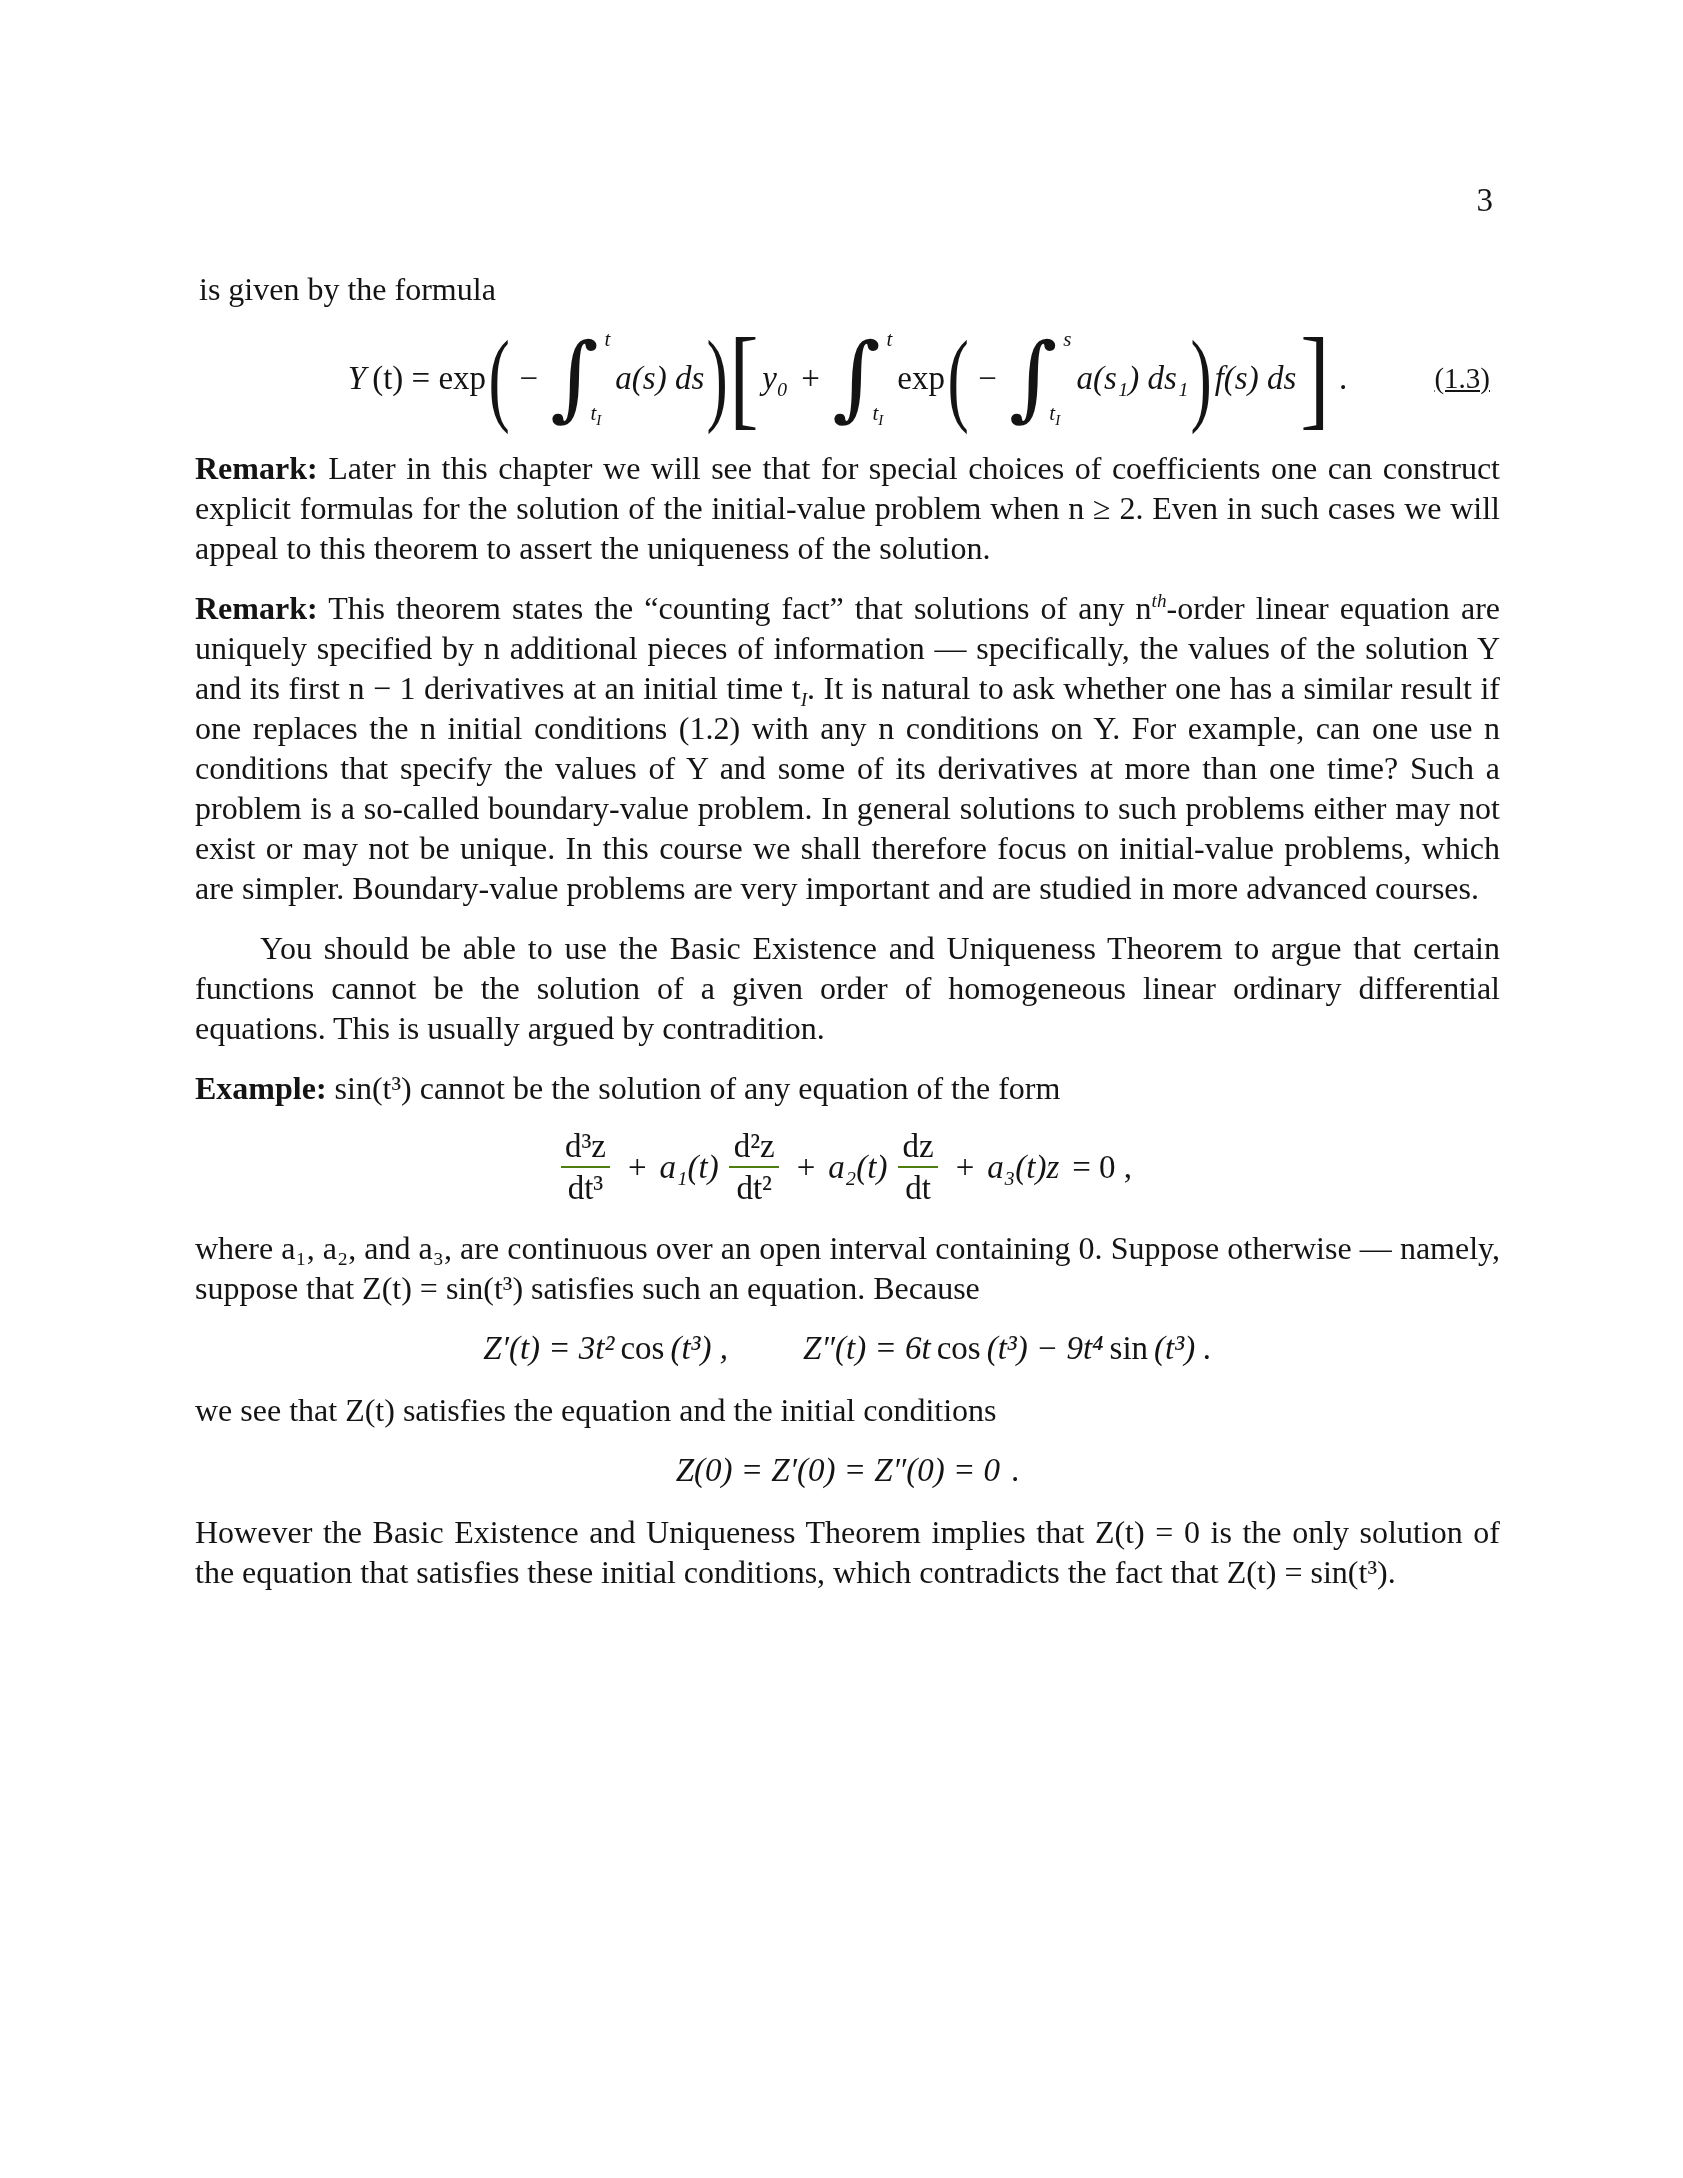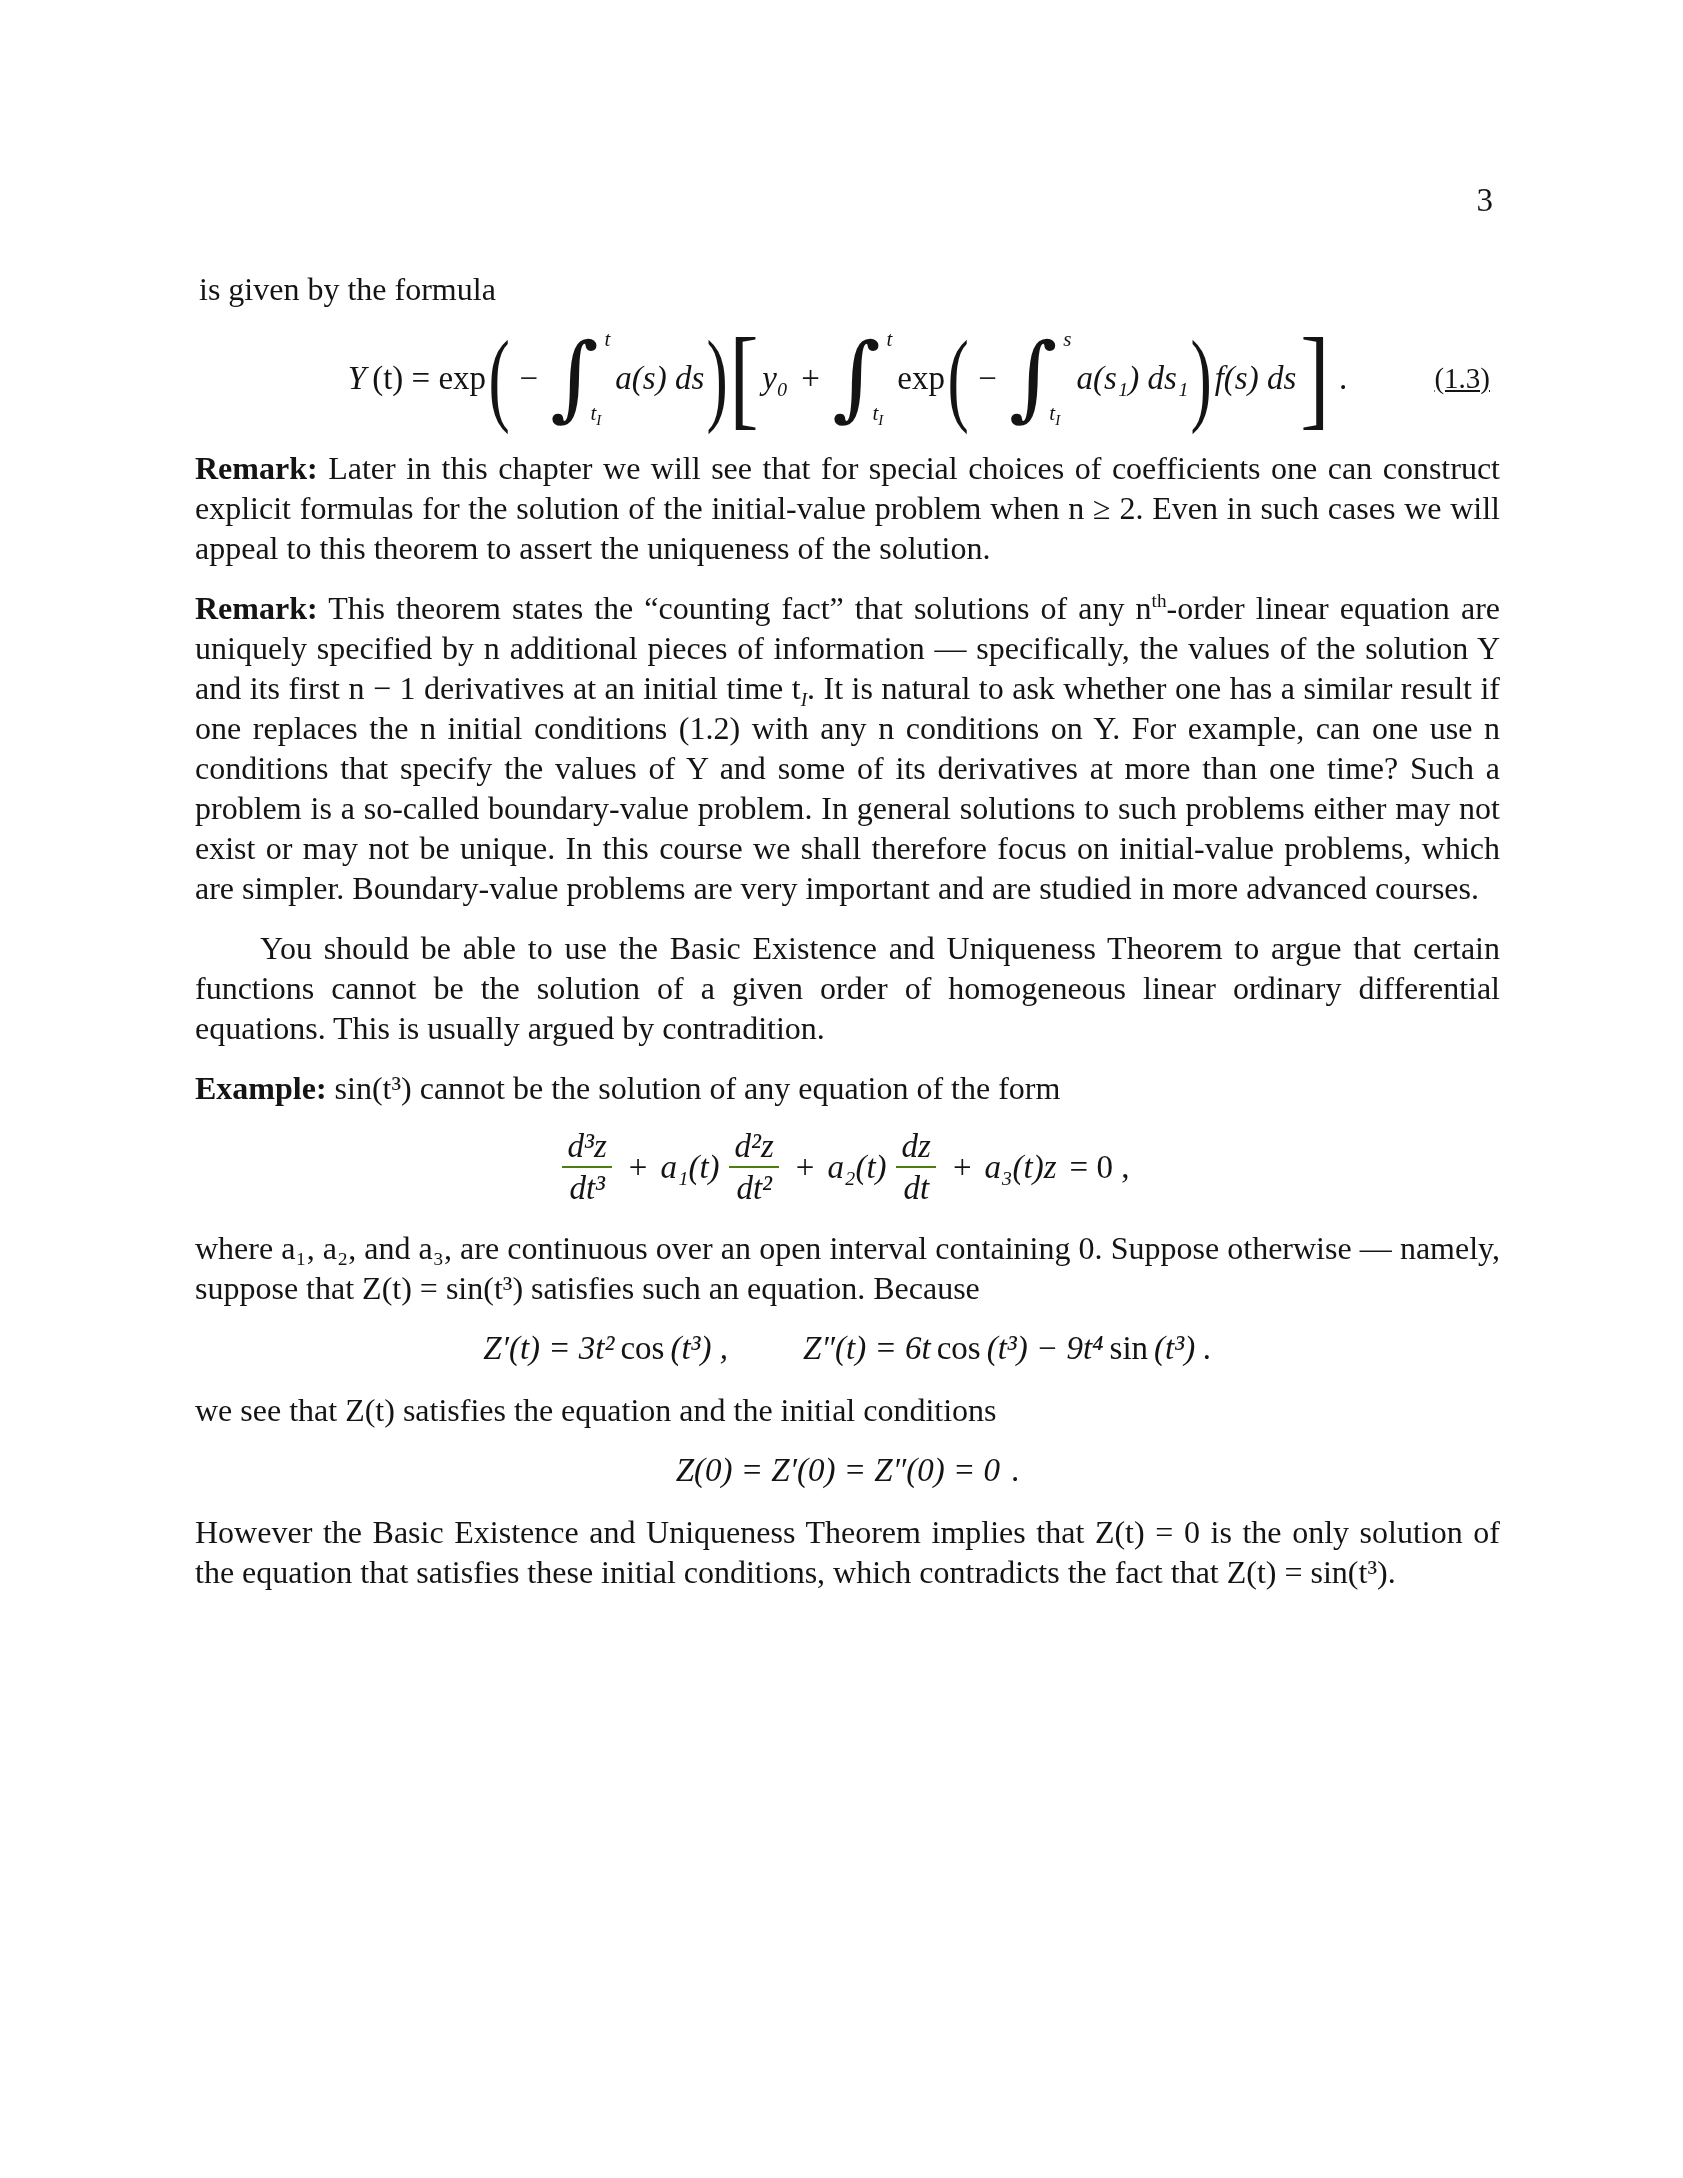--- a/index.html
+++ b/index.html
@@ -17,21 +17,21 @@
   }
   .content {
     position: absolute; left: 195px; top: 265px; width: 1305px;
     font-size: 32px; line-height: 40px;
     text-align: justify;
   }
   .para { margin: 20px 0 0 0; }
   .intro { margin: 4px; }
   .indent { text-indent: 65px; }
   .lead { font-weight: bold; }
-  .para sup { font-size: 0.60em; line-height: 0; }
+  .para sup { font-size: 0.60em; font-style: italic; line-height: 0; }
   .para sub { font-size: 0.60em; font-style: italic; line-height: 0; }
 
   
   .display-eq {
     position: relative;
     display: flex; justify-content: center; align-items: center;
     margin: 18px 0 14px 0;
     text-align: left;
   }
   .eqbody { display: inline-flex; align-items: center; font-size: 33px; line-height: 44px; }
@@ -59,21 +59,21 @@
   .int-lims {
     display: flex; flex-direction: column; justify-content: space-between;
     font-size: 21px; line-height: 23px; padding: 1px 0 3px 0; margin-left: -6px;
   }
   .int-lims .top { font-style: italic; margin-left: 12px; }
   .int-lims .bot { font-style: italic; margin-left: -2px; }
   .int-lims sub { font-size: 15px; font-style: italic; line-height: 0; }
 
   
   .frac { display: inline-flex; flex-direction: column; align-items: center; margin: 0 5px; }
-  .frac .num, .frac .den { font-style: italic; padding: 0 7px; line-height: 40px; white-space: nowrap; }
+  .frac .num, .frac .den { padding: 0 7px; line-height: 40px; white-space: nowrap; }
   .frac .den { border-top: 2px solid #4d7c0f; }
 
   .eqtag { position: absolute; right: 10px; top: 50%; transform: translateY(-50%); font-size: 29px; text-decoration: underline; }
   .zgap { display: inline-block; width: 63px; }
   .sp-l { margin-left: 8px; }
 </style>
 </head>
 <body>
 
 <div class="page">

